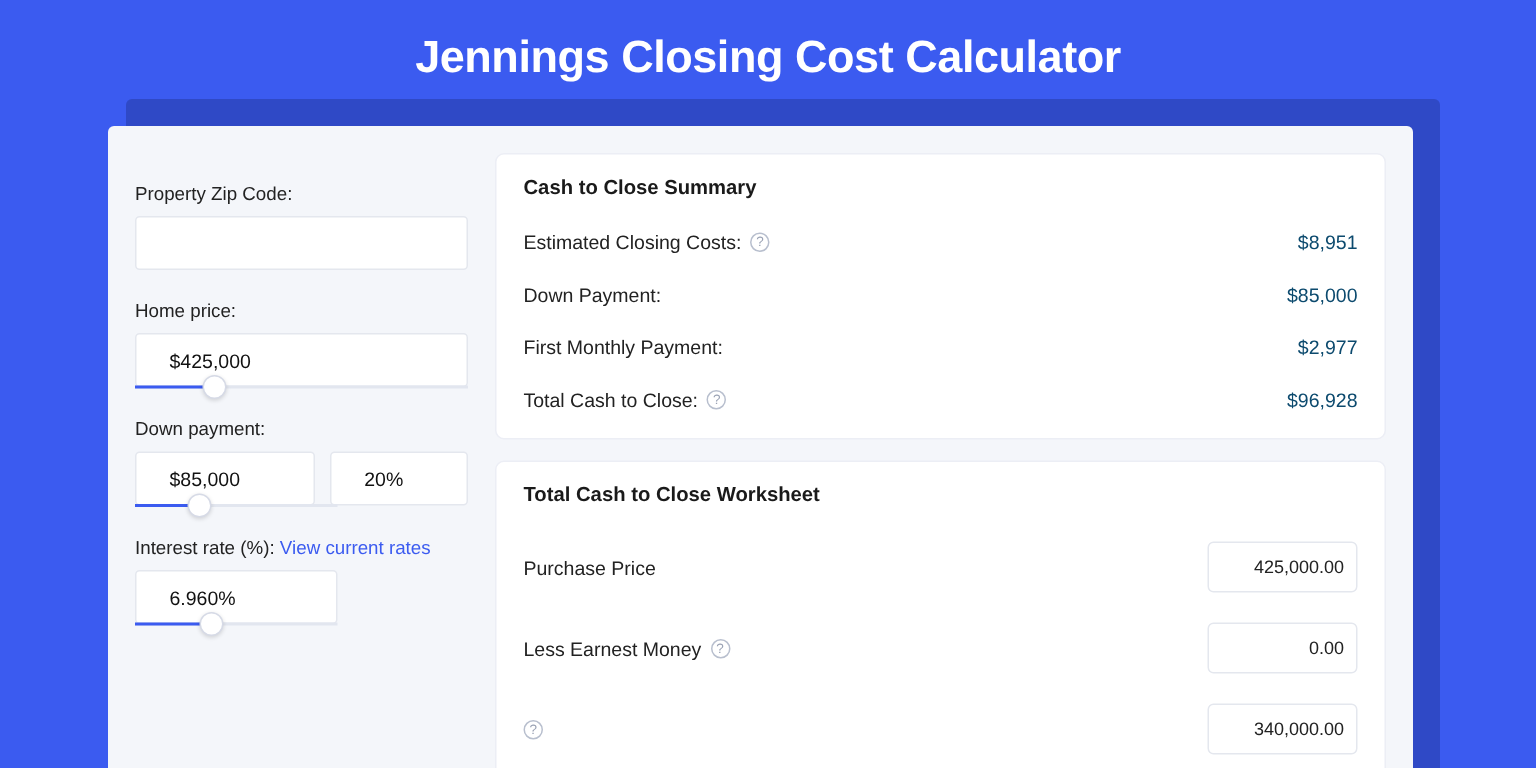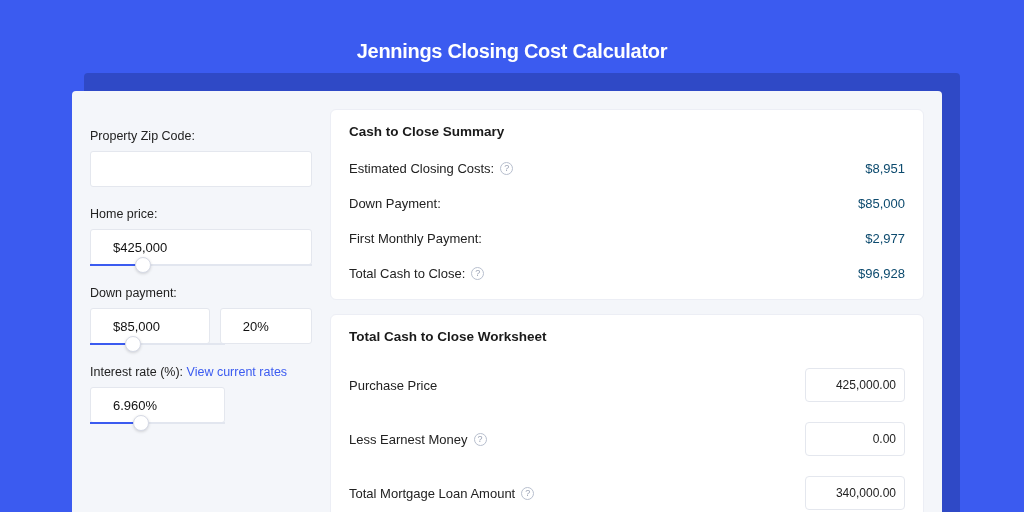--- a/index.html
+++ b/index.html
@@ -4,24 +4,24 @@
 <style>
   * { box-sizing: border-box; margin: 0; padding: 0; }
   html, body { width: 1024px; height: 512px; overflow: hidden; }
   body {
     background: #3b5bf0;
     font-family: -apple-system, BlinkMacSystemFont, "Segoe UI", Helvetica, Arial, sans-serif;
     color: #1a1a1a;
   }
   .page-title {
     color: #fff;
-    font-size: 20px;
+    font-size: 30px;
     font-weight: 700;
     text-align: center;
-    padding-top: 40px;
+    padding-top: 22px;
     padding-bottom: 28px;
     letter-spacing: -0.3px;
   }
   .stage {
     position: relative;
     width: 880px;
     margin: 0 auto;
   }
   .shadow-panel {
     position: absolute;
@@ -228,21 +228,20 @@
         <div class="ws-row">
           <span class="rk">
             <span>Less Earnest Money</span>
             <span class="help-icon">?</span>
           </span>
           <input class="val-input" value="0.00" style="">
         </div>
 
         <div class="ws-row">
           <span class="rk">
-            <span>Total Mortgage Loan Amount</span>
             <span class="help-icon">?</span>
           </span>
           <input class="val-input" value="340,000.00" style="">
         </div>
 
       </div>
 
     </div>
 
   </div>

